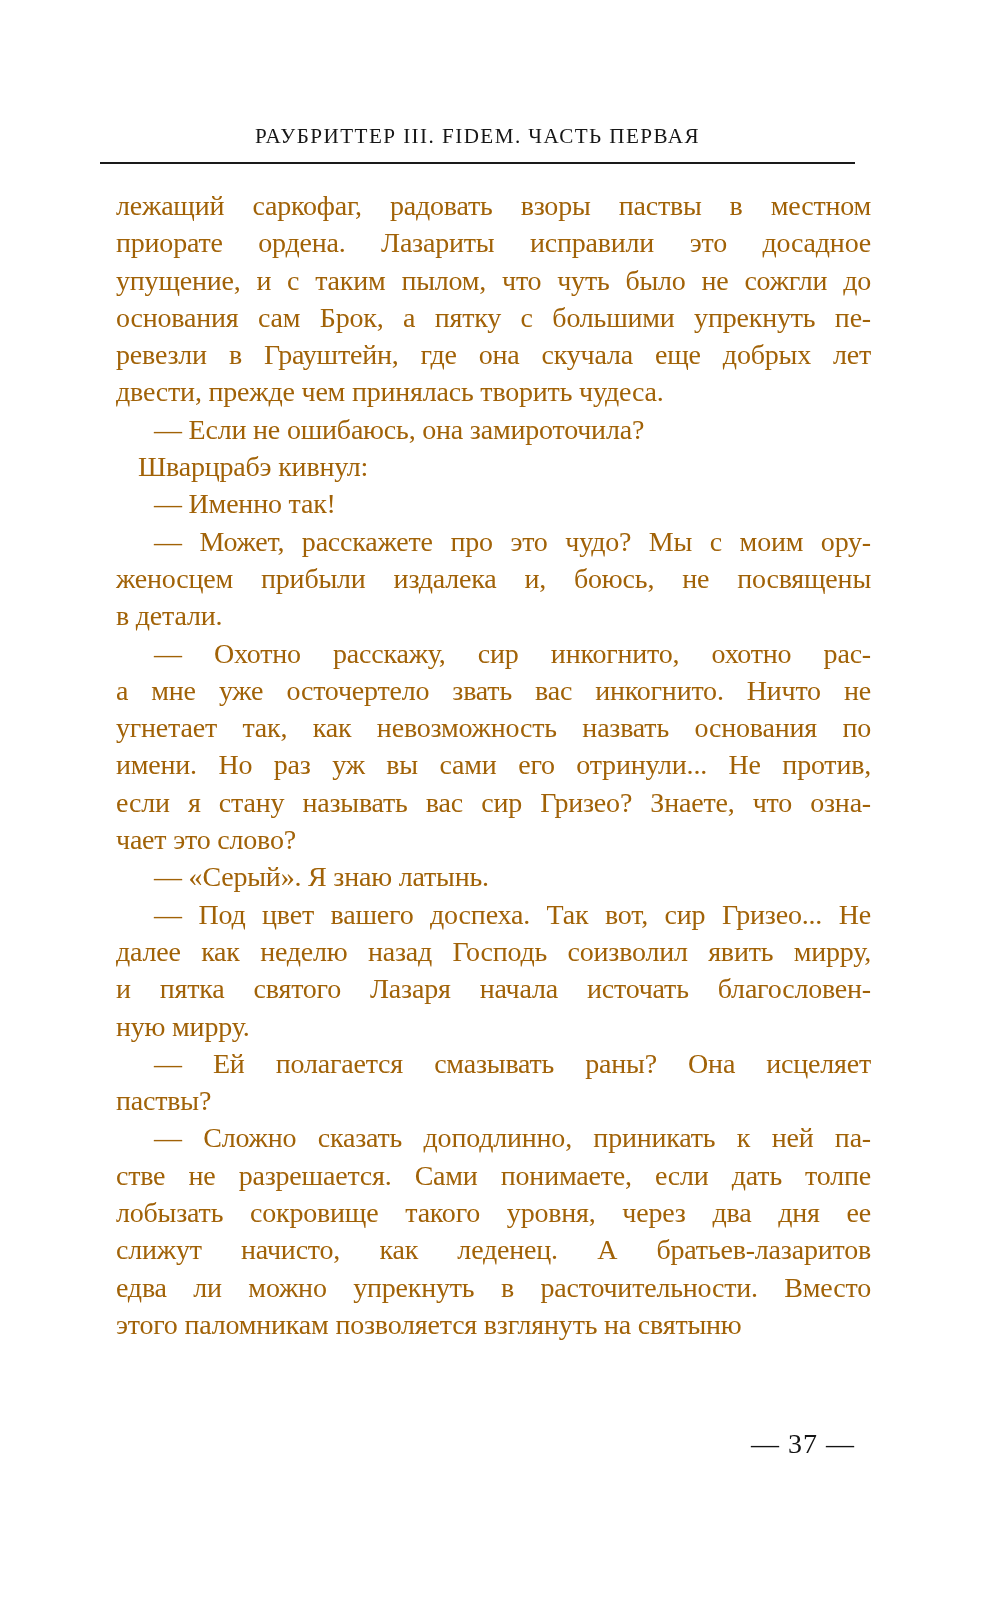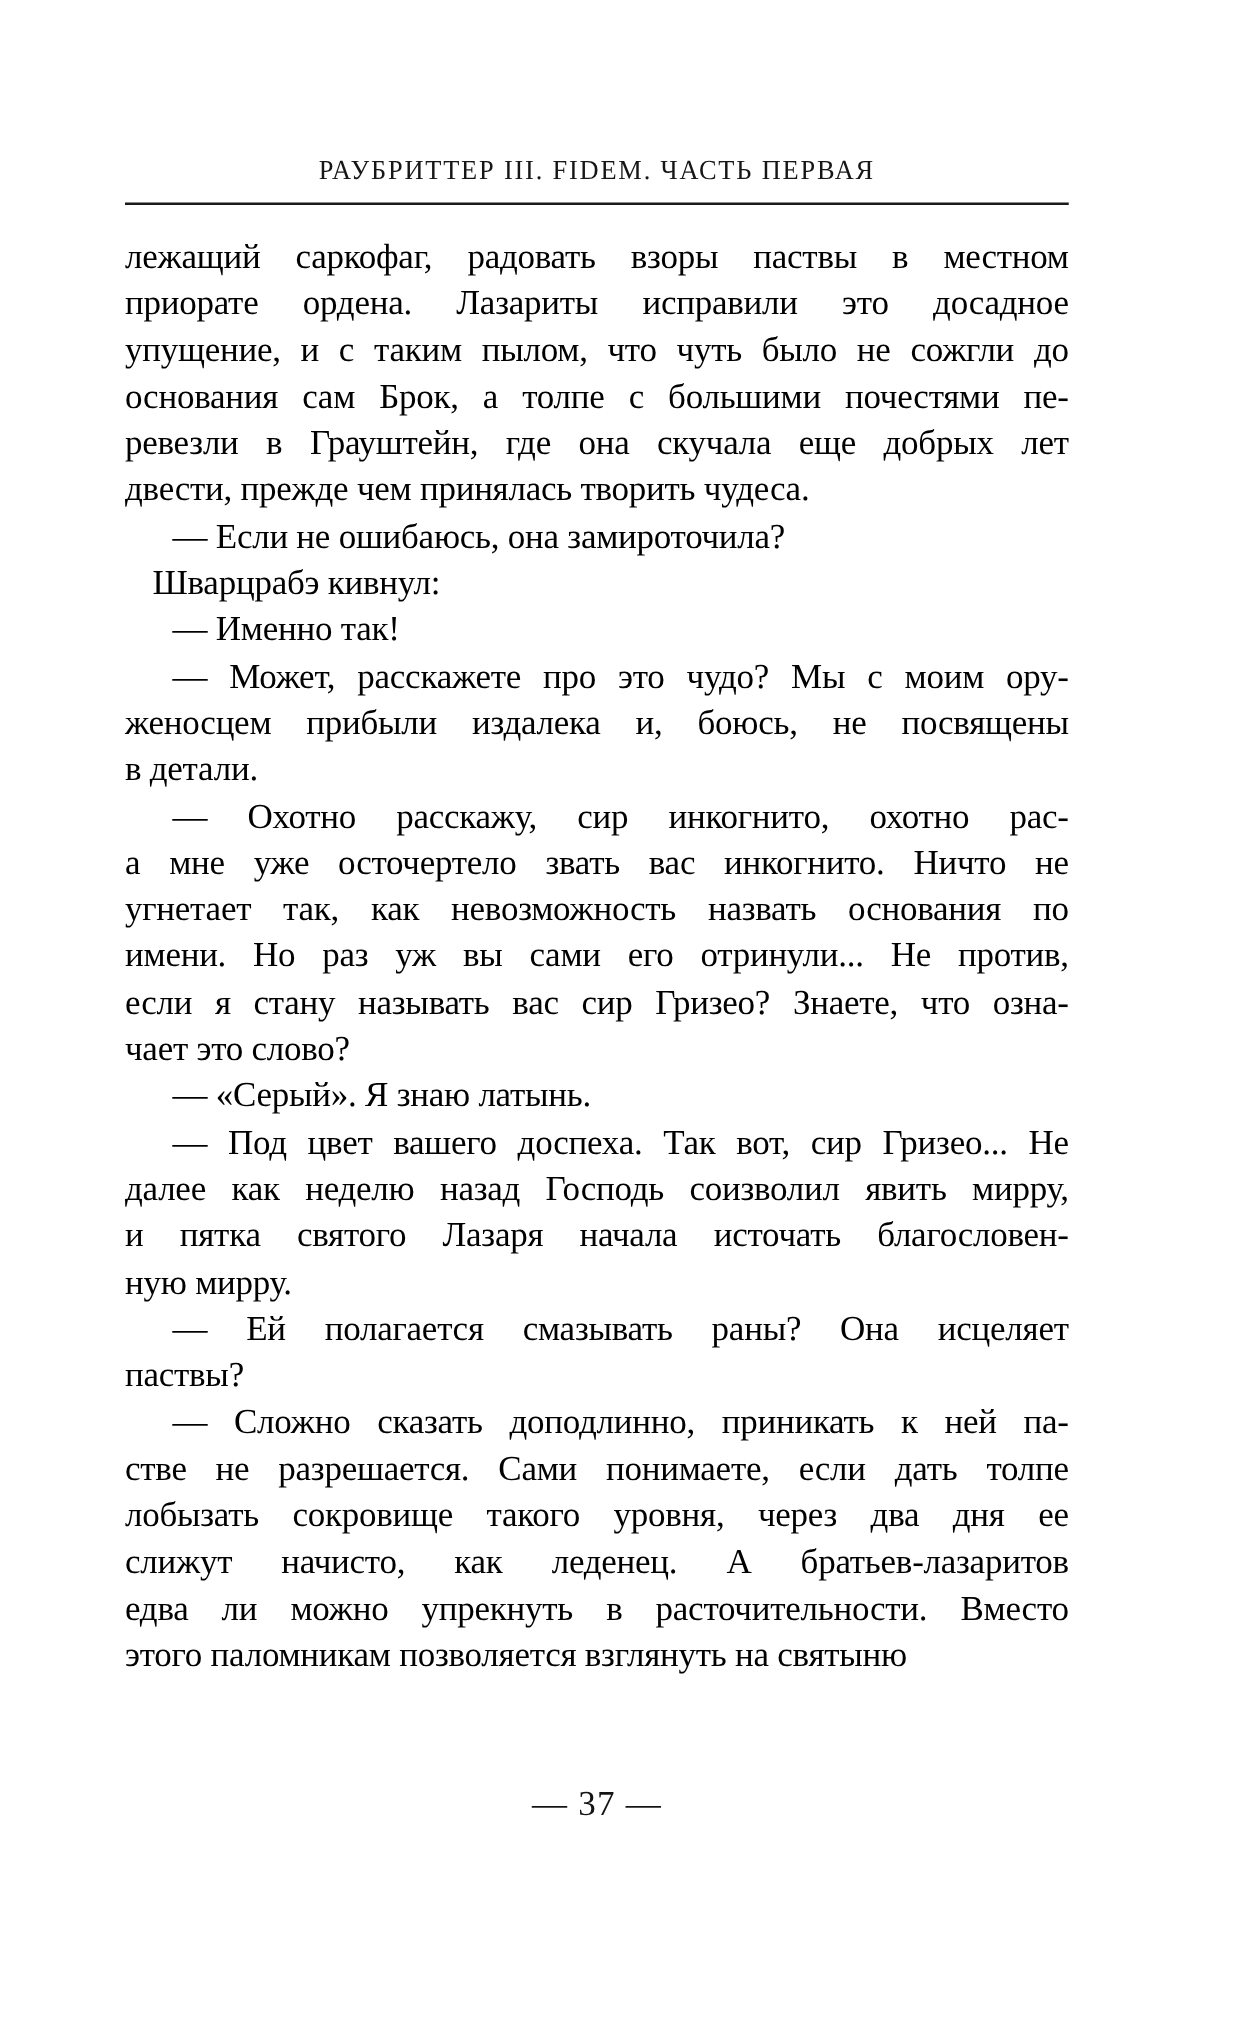--- a/index.html
+++ b/index.html
@@ -35,61 +35,61 @@
     top: 162px;
     left: 100px;
     width: 755px;
     height: 0;
     border-top: 2.5px solid #1a1a1a;
   }
   
   .body-text {
     position: absolute;
     top: 187px;
-    left: 100px;
+    left: 116px;
     width: 755px;
     font-size: 28px;
     line-height: 37.3px;
     letter-spacing: -0.2px;
-    color: #000000;
+    color: #a16207;
   }
   .line {
     text-align: justify;
     text-align-last: justify;
     height: 37.3px;
     white-space: normal;
   }
   .line.last {
     text-align-last: left;
   }
   .line.first.ind-normal { text-indent: 38px; }
   .line.first.ind-small  { text-indent: 22px; }
   
   .folio {
     position: absolute;
     top: 1428px;
     left: 100px;
     width: 755px;
-    text-align: center;
+    text-align: right;
     font-size: 28px;
     letter-spacing: 1px;
     color: #141414;
   }
 </style>
 </head>
 <body>
 
 <div class="page">
   <div class="running-head">РАУБРИТТЕР III. FIDEM. ЧАСТЬ ПЕРВАЯ</div>
   <div class="head-rule"></div>
   <div class="body-text">
       <div class="line first">лежащий саркофаг, радовать взоры паствы в местном</div>
       <div class="line">приорате ордена. Лазариты исправили это досадное</div>
       <div class="line">упущение, и с таким пылом, что чуть было не сожгли до</div>
-      <div class="line">основания сам Брок, а толпе с большими почестями пе-</div>
+      <div class="line">основания сам Брок, а пятку с большими упрекнуть пе-</div>
       <div class="line">ревезли в Грауштейн, где она скучала еще добрых лет</div>
       <div class="line last">двести, прежде чем принялась творить чудеса.</div>
       <div class="line first ind-normal last">— Если не ошибаюсь, она замироточила?</div>
       <div class="line first ind-small last">Шварцрабэ кивнул:</div>
       <div class="line first ind-normal last">— Именно так!</div>
       <div class="line first ind-normal">— Может, расскажете про это чудо? Мы с моим ору-</div>
       <div class="line">женосцем прибыли издалека и, боюсь, не посвящены</div>
       <div class="line last">в детали.</div>
       <div class="line first ind-normal">— Охотно расскажу, сир инкогнито, охотно рас-</div>
       <div class="line">а мне уже осточертело звать вас инкогнито. Ничто не</div>

